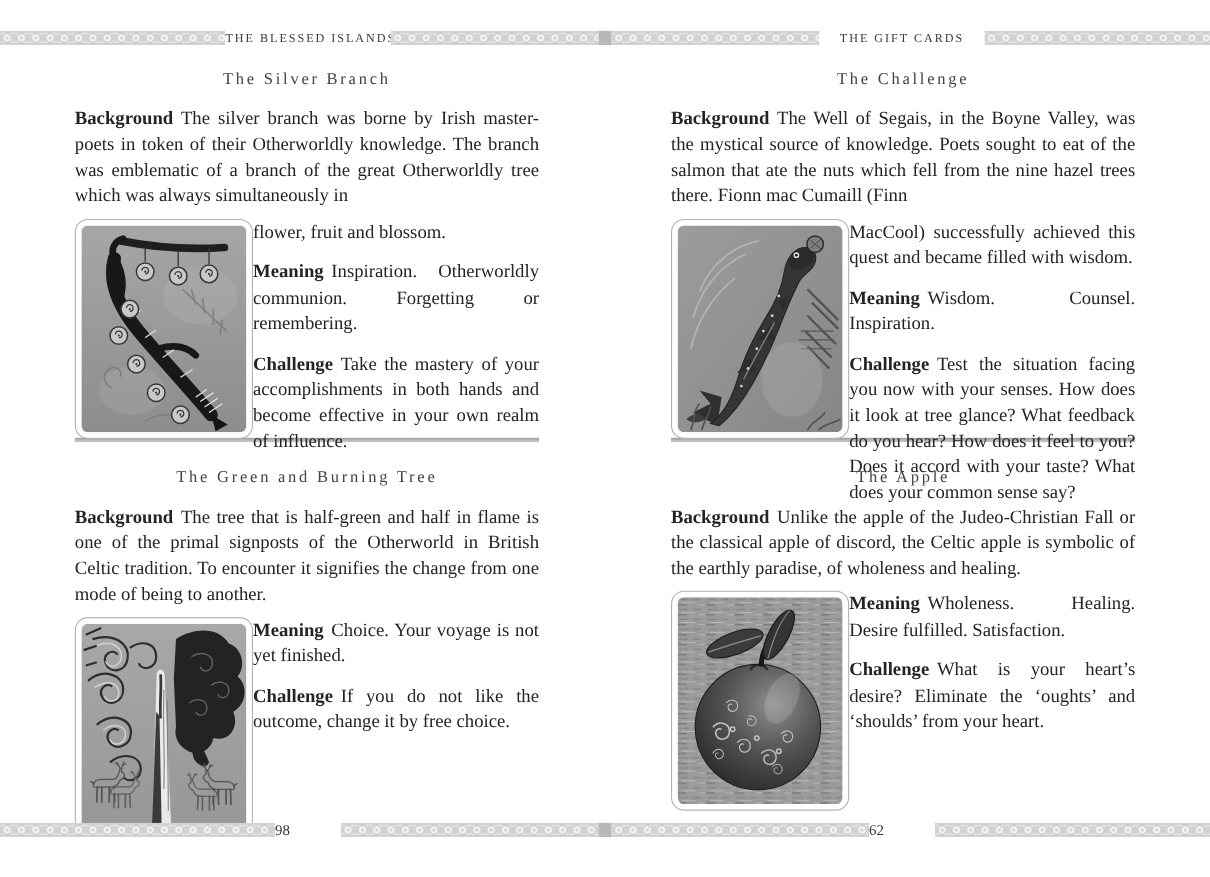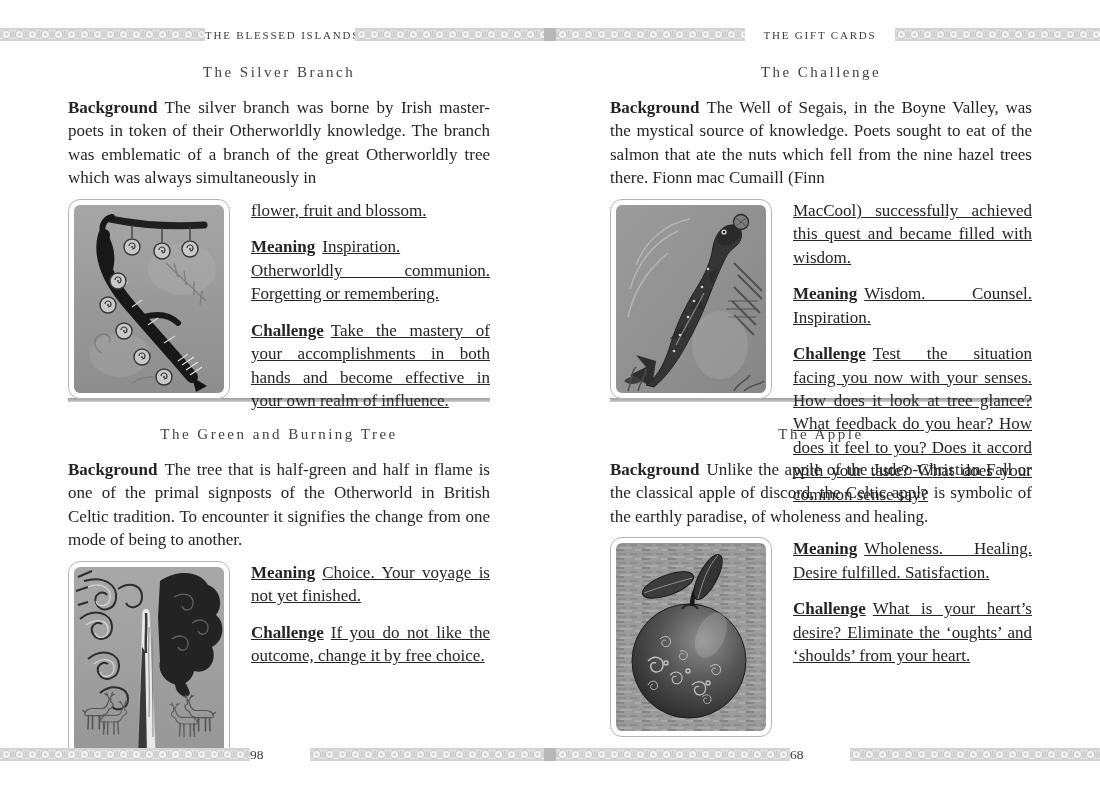--- a/index.html
+++ b/index.html
@@ -21,21 +21,21 @@
   .page { position:absolute; top:56px; width:422px; }
   .page.left  { left:68px; }
   .page.right { left:610px; }
 
   .card-title { font-weight:normal; font-size:15px; letter-spacing:2.5px;
                 color:#424242; text-align:center; margin:8px 0 15px; }
   p { margin:0; font-size:17px; line-height:1.38; text-align:justify; }
   .lbl { font-weight:bold; margin-right:7px; }
   .lead { margin-bottom:9px; }
 
-  .media-row { display:flex; gap:21px;text-decoration:underline; }
+  .media-row { display:flex; gap:0; }
   .card-image { flex:0 0 auto; width:150px; height:188px; border:1px solid #b3b3b3;
                 border-radius:12px; padding:5px; background:#fff; box-sizing:content-box; }
   .card-image svg { display:block; }
   .beside { flex:1; min-width:0; }
   .beside p { margin-bottom:13px; }
   .beside p:last-child { margin-bottom:0; }
 
   .sec1 { height:334px; }
   .divider { height:4px; background:linear-gradient(180deg,#9e9e9e,#cccccc); }
   .sec2 { padding-top:16px; }
@@ -303,19 +303,19 @@
         <rect width="250" height="13" fill="url(#bandpat)"></rect>
       </svg>
     <div class="page-num">98</div>
     <svg class="band" width="234" height="13">
         <rect width="234" height="13" fill="url(#bandpat)"></rect>
       </svg>
     <div class="fold-mark"></div>
     <svg class="band" width="234" height="13">
         <rect width="234" height="13" fill="url(#bandpat)"></rect>
       </svg>
-    <div class="page-num">68</div>
+    <div class="page-num">62</div>
     <svg class="band" width="250" height="13">
         <rect width="250" height="13" fill="url(#bandpat)"></rect>
       </svg>
   </div>
 
 </div>
 
 </body></html>

